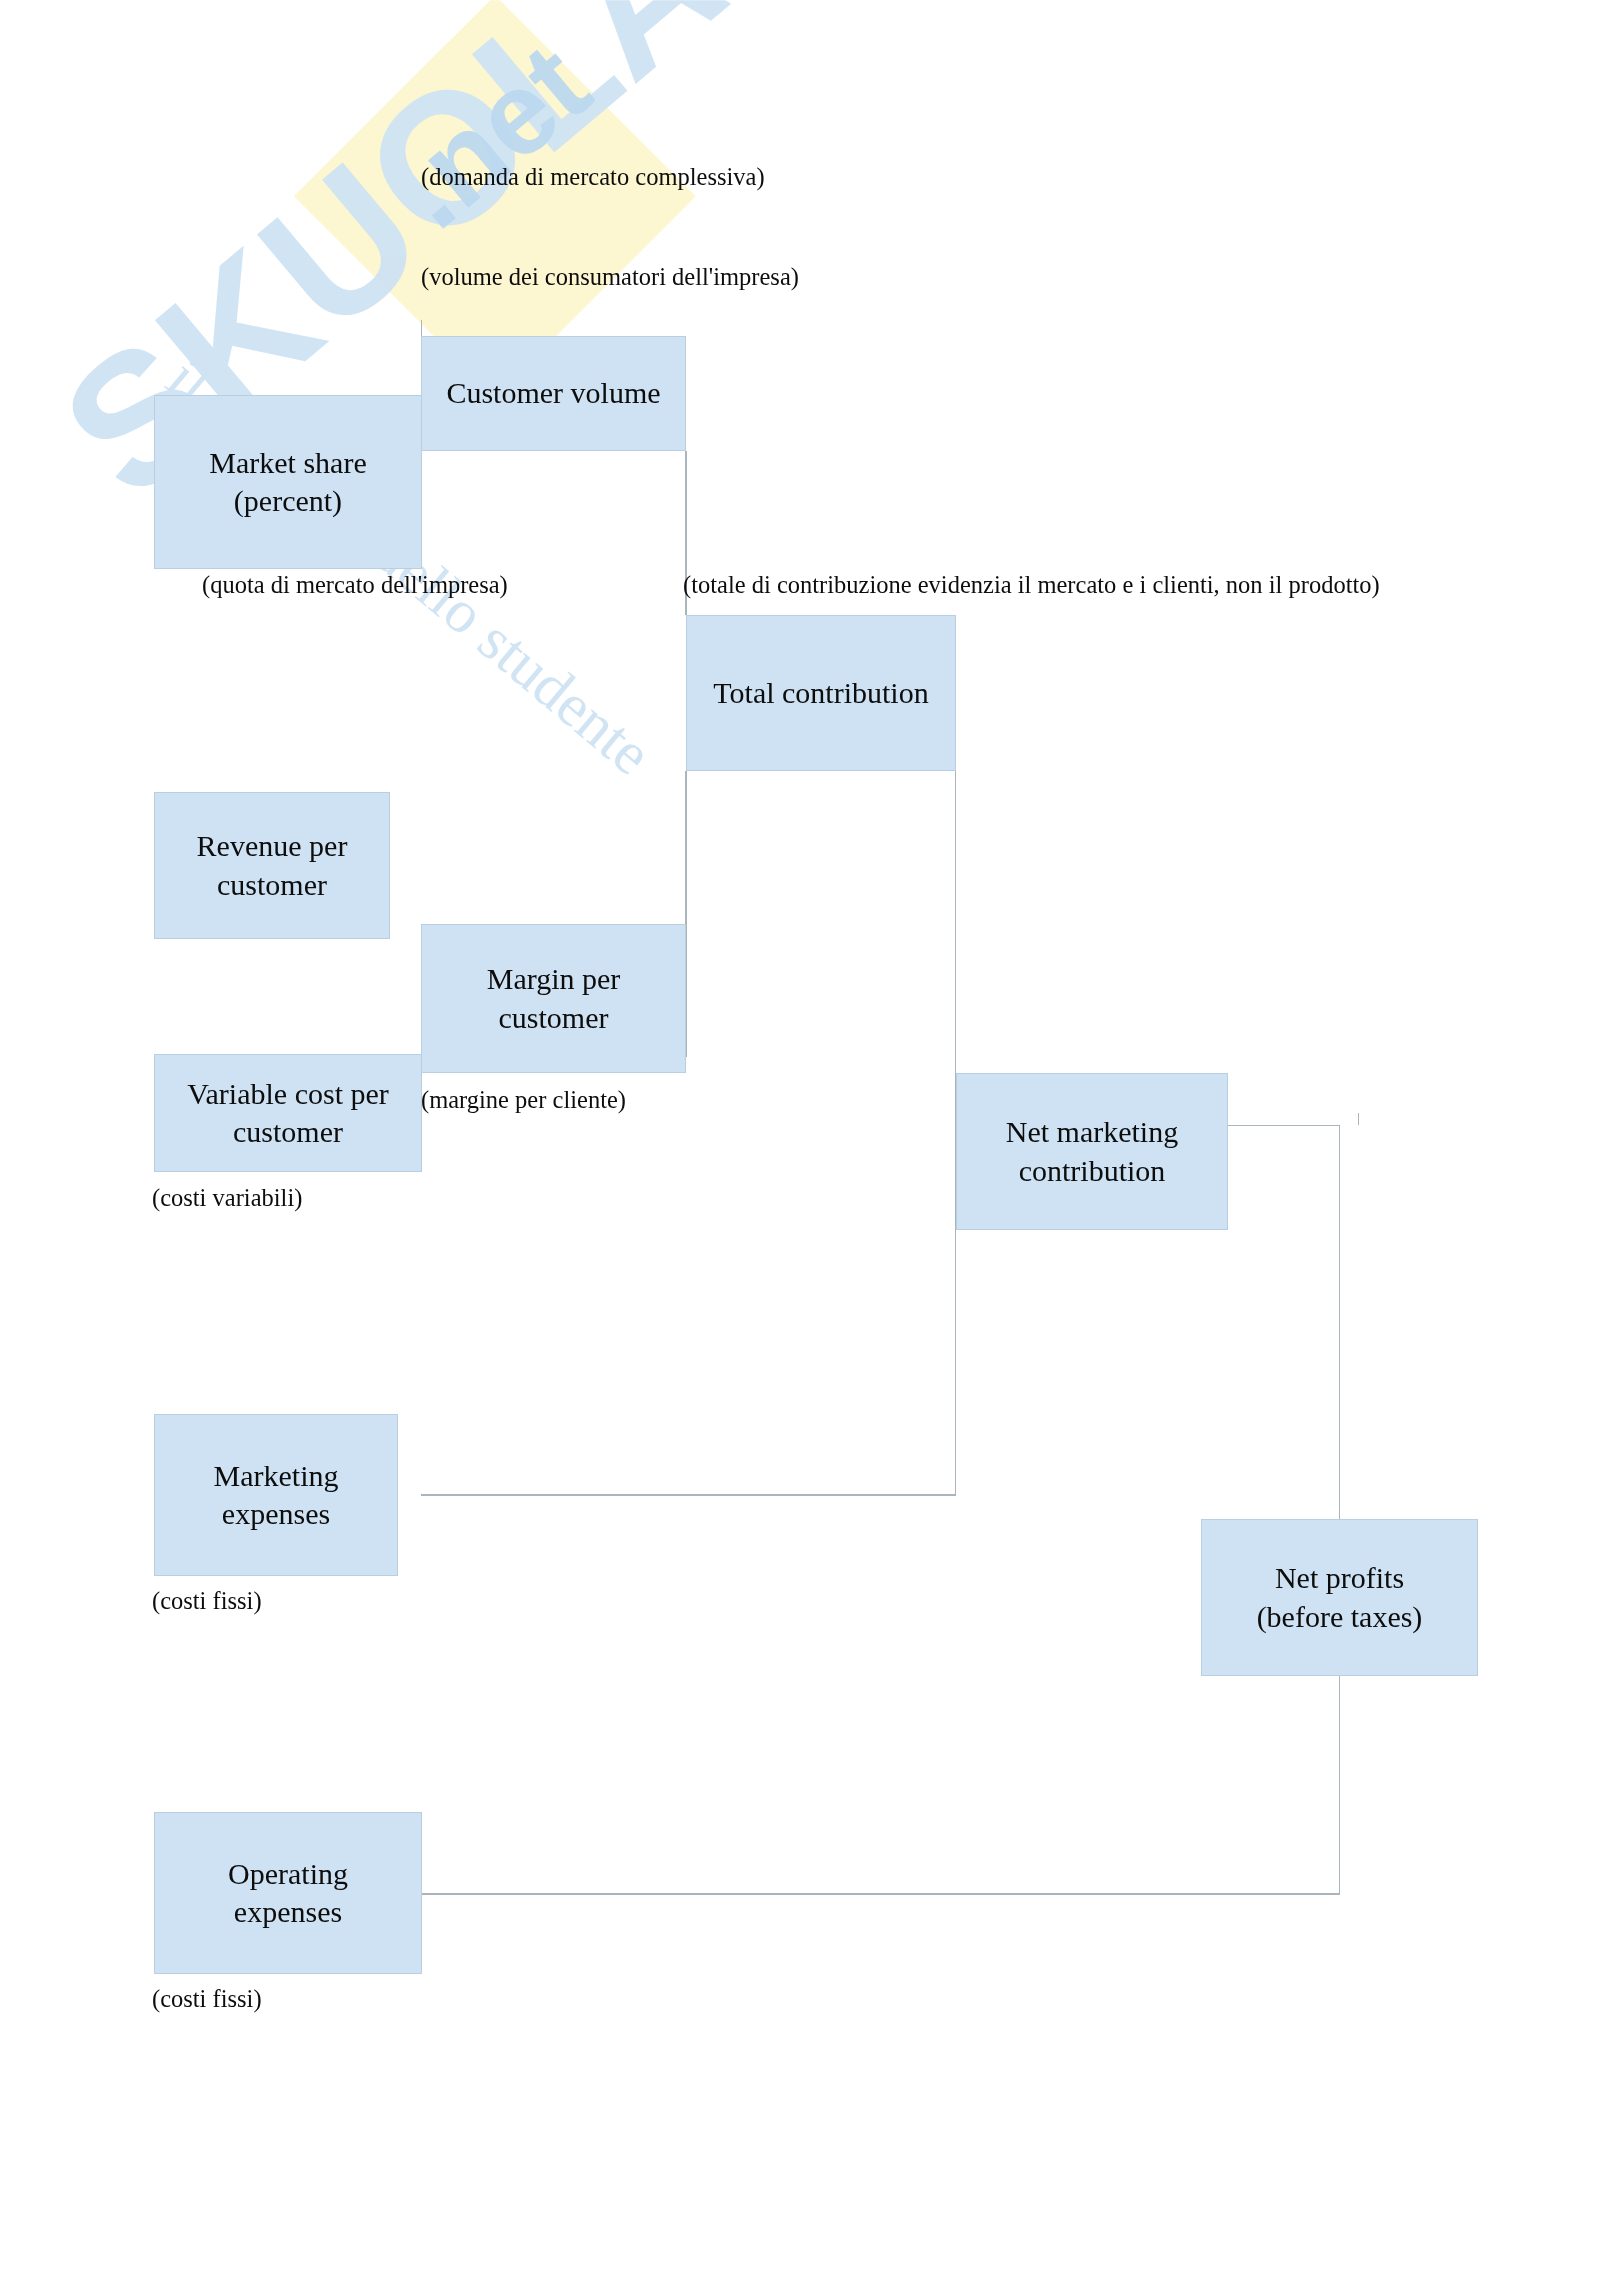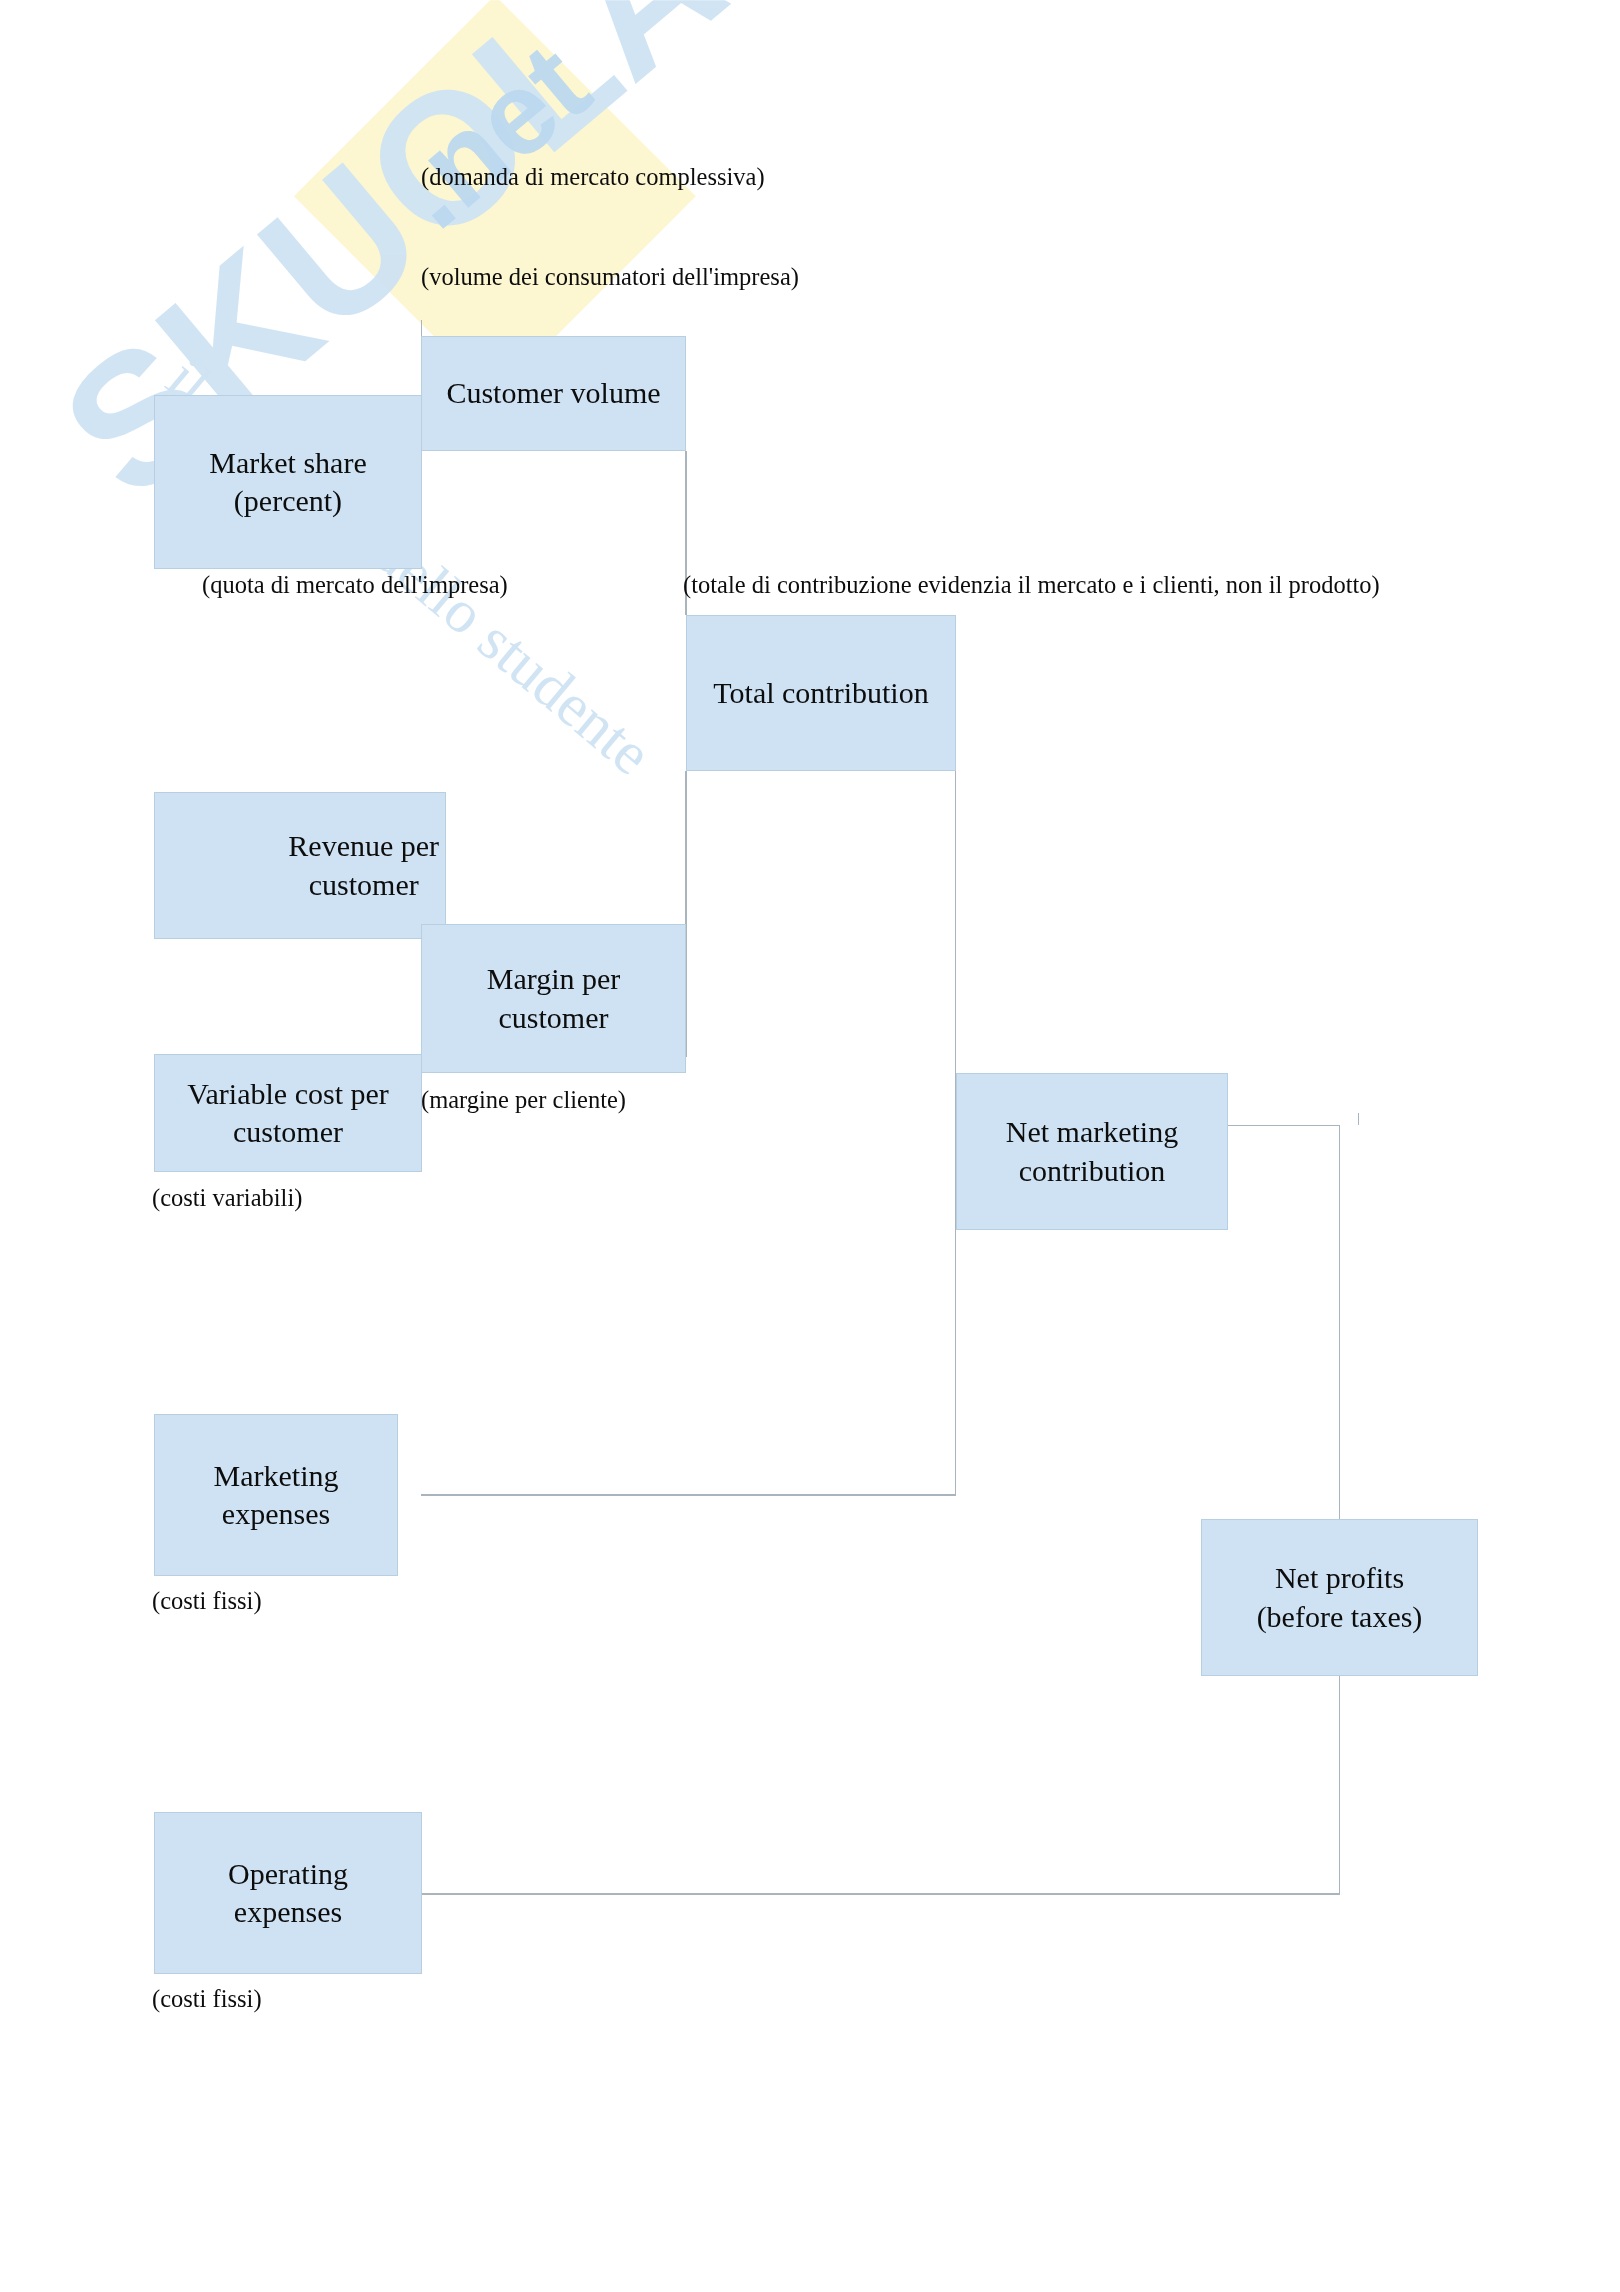--- a/index.html
+++ b/index.html
@@ -129,21 +129,21 @@
       <span class="line2">(percent)</span>
     </div>
   </div>
 
   <div class="node" style="left:686px; top:615px; width:270px; height:156px;">
     <div>
       <span>Total contribution</span>
     </div>
   </div>
 
-  <div class="node" style="left:154px; top:792px; width:292px; height:147px;justify-content:flex-end;">
+  <div class="node" style="left:154px; top:792px; width:236px; height:147px;">
     <div>
       <span>Revenue per</span>
       <span class="line2">customer</span>
     </div>
   </div>
 
   <div class="node" style="left:154px; top:1054px; width:268px; height:118px;">
     <div>
       <span>Variable cost per</span>
       <span class="line2">customer</span>

